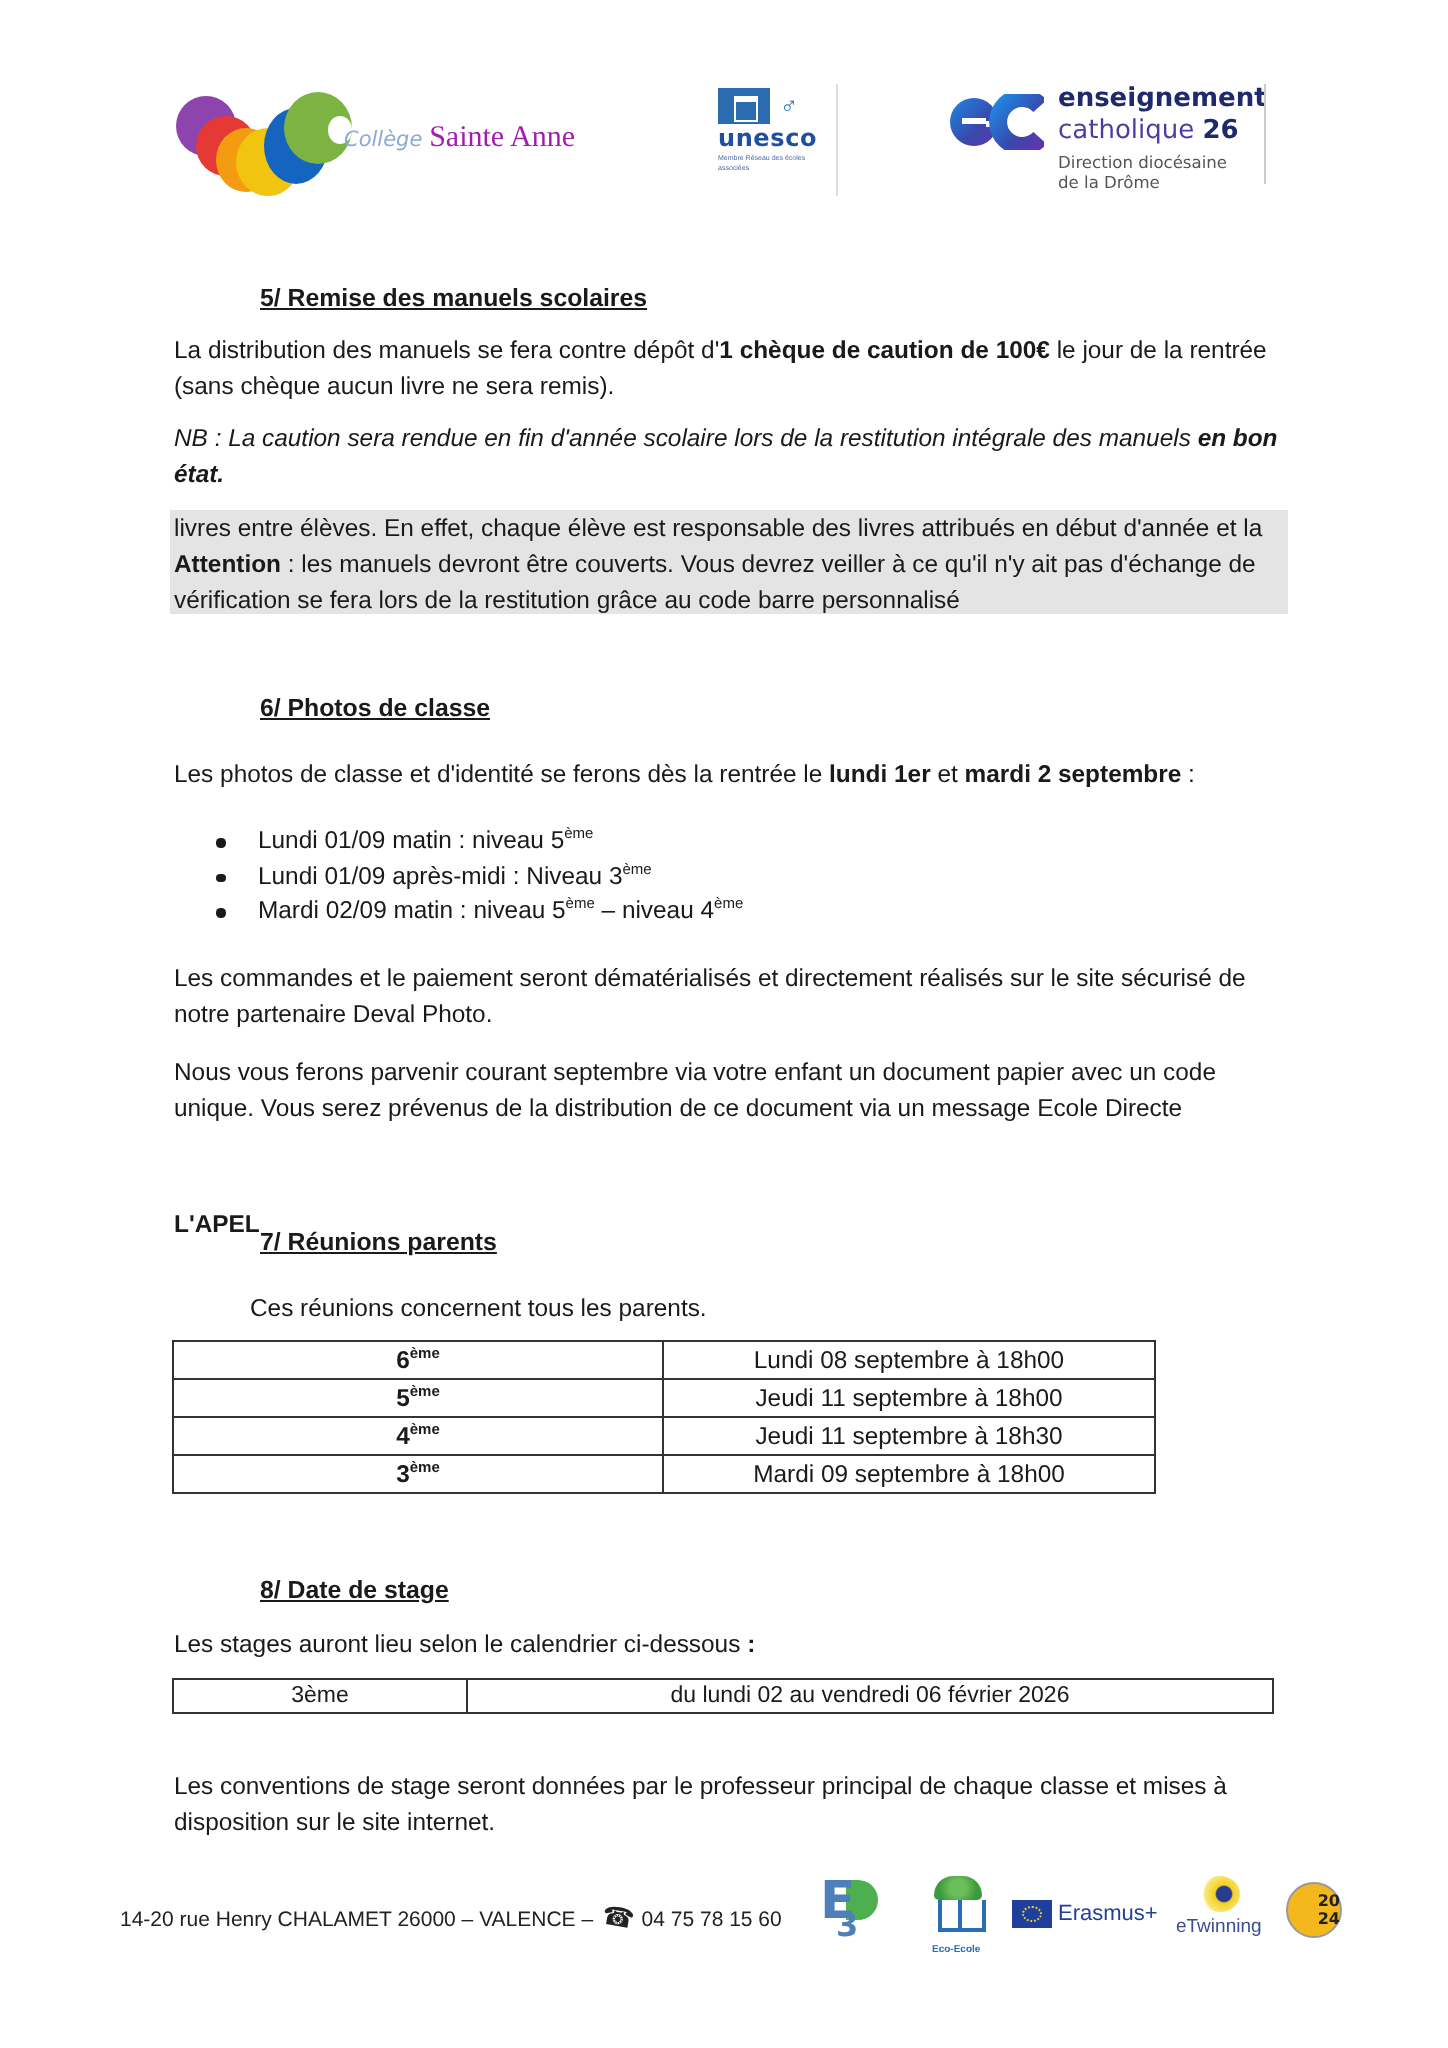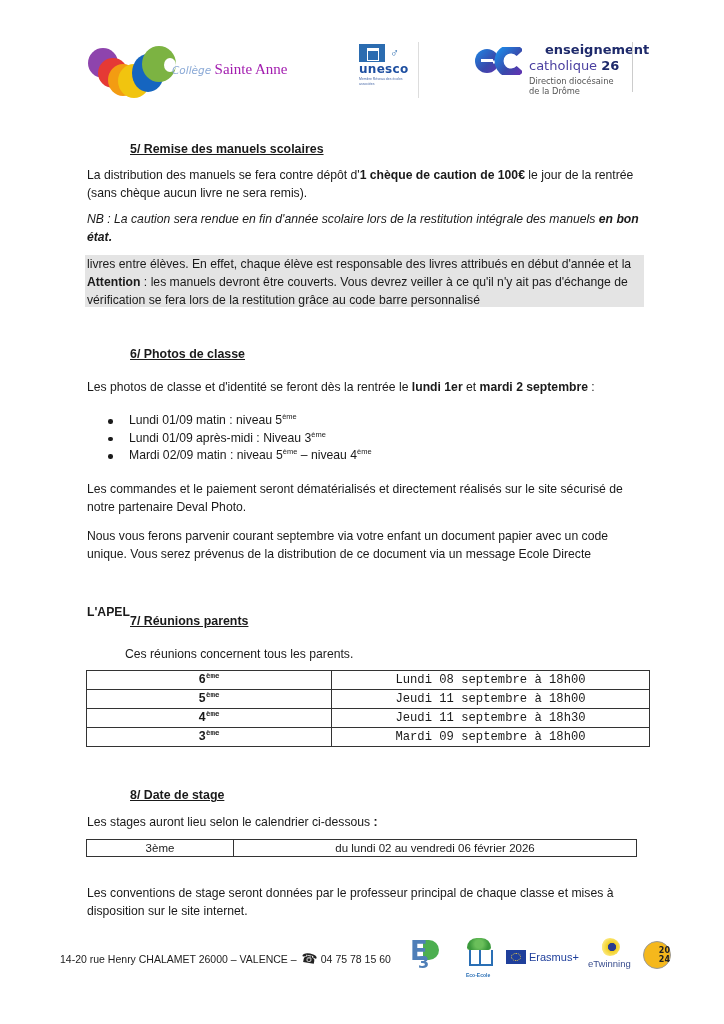--- a/index.html
+++ b/index.html
@@ -19,41 +19,41 @@
 
   .logo-unesco { left: 356px; top: 42px; width: 62px; height: 56px; border-right: 1px solid #ddd; }
   .unesco-top { position: absolute; left: 3px; top: 2px; width: 26px; height: 18px; background: #2b6cb0; }
   .unesco-top::after { content: ""; position: absolute; left: 8px; top: 4px; width: 10px; height: 9px; border: 1px solid #fff; border-top: 3px solid #fff; }
   .unesco-leaf { position: absolute; left: 34px; top: 2px; font-size: 12px; color: #2b6cb0; }
   .unesco-word { position: absolute; left: 3px; top: 18px; font-family: "DejaVu Sans", sans-serif; font-weight: bold; font-size: 12px; color: #1e4fa0; letter-spacing: 0.3px; }
   .unesco-sub { position: absolute; left: 3px; top: 35px; font-size: 3.5px; line-height: 5px; color: #4a6aa8; width: 55px; }
 
   .logo-ec { left: 474px; top: 42px; width: 160px; height: 56px; }
   .ec-mark { position: absolute; left: 0; top: 5px; width: 48px; height: 28px; }
-  .ec-t1 { position: absolute; left: 55px; top: 0px; font-family: "DejaVu Sans", sans-serif; font-weight: bold; font-size: 13px; color: #1e2a6b; line-height: 15px; white-space: nowrap; margin-left: 16px; }
+  .ec-t1 { position: absolute; left: 55px; top: 0px; font-family: "DejaVu Sans", sans-serif; font-weight: bold; font-size: 13px; color: #1e2a6b; line-height: 15px; white-space: nowrap; }
   .ec-t2 { position: absolute; left: 55px; top: 16px; font-family: "DejaVu Sans", sans-serif; font-size: 13px; color: #4a3fa0; line-height: 15px; white-space: nowrap; }
   .ec-t2 b { color: #1e2a6b; }
   .ec-t3 { position: absolute; left: 55px; top: 34px; font-family: "DejaVu Sans", sans-serif; font-size: 8.3px; color: #555; line-height: 10px; white-space: nowrap; }
   .ec-bar { position: absolute; left: 158px; top: 0px; width: 1px; height: 50px; background: #ccc; }
 
   
   .h { font-weight: bold; text-decoration: underline; font-size: 12.4px; }
   .para { left: 87px; width: 555px; }
   .b { font-weight: bold; }
   .i { font-style: italic; }
   sup { font-size: 7.5px; line-height: 0; vertical-align: 5px; }
 
   .attention-box { left: 85px; top: 255px; width: 555px; height: 52px; background: #e4e4e4; padding: 0 2px; }
   .attention-box p { margin: 0; }
 
   ul.bullets { margin: 0; padding: 0; list-style: none; }
   ul.bullets li { position: relative; padding-left: 42px; line-height: 17.5px; }
   ul.bullets li::before { content: ""; position: absolute; left: 21px; top: 7px; width: 4.5px; height: 4.5px; border-radius: 50%; background: #1a1a1a; }
 
-  table.meet { border-collapse: collapse; position: absolute; left: 86px; top: 670px; width: 564px; font-family: Liberation Mono, monospace; }
+  table.meet { border-collapse: collapse; position: absolute; left: 86px; top: 670px; width: 492px; }
   table.meet td { border: 1px solid #333; height: 18px; padding: 0; text-align: center; font-size: 12.2px; line-height: 18px; }
   table.meet td.lvl { width: 244px; font-weight: bold; }
 
   table.stage { border-collapse: collapse; position: absolute; left: 86px; top: 839px; width: 551px; }
   table.stage td { border: 1px solid #333; height: 16px; padding: 0; text-align: center; font-size: 11.5px; line-height: 16px; }
   table.stage td.c1 { width: 146px; }
 
   .footer-addr { left: 60px; top: 950px; font-size: 10.5px; white-space: nowrap; color: #222; }
   .phone-icon { display: inline-block; font-size: 13px; margin: 0 4px; transform: rotate(10deg); }
 
@@ -135,21 +135,21 @@
 
 <div class="abs attention-box">
   <p>livres entre élèves. En effet, chaque élève est responsable des livres attribués en début d'année et la</p>
   <p><span class="b">Attention</span><span> : les manuels devront être couverts. Vous devrez veiller à ce qu'il n'y ait pas d'échange de</span></p>
   <p>vérification se fera lors de la restitution grâce au code barre personnalisé</p>
 </div>
 
 <div class="abs h" style="left:130px;top:345px;">6/ Photos de classe</div>
 
 <div class="abs para" style="top:378px;">
-  <span>Les photos de classe et d'identité se feront dès la rentrée le </span><span class="b">lundi 1er</span><span> et </span><span class="b">mardi 2 septembre</span><span> :</span>
+  <span>Les photos de classe et d'identité se ferons dès la rentrée le </span><span class="b">lundi 1er</span><span> et </span><span class="b">mardi 2 septembre</span><span> :</span>
 </div>
 
 <ul class="abs para bullets" style="top:412px;">
   <li><span>Lundi 01/09 matin : niveau 5</span><sup>ème</sup></li>
   <li><span>Lundi 01/09 après-midi : Niveau 3</span><sup>ème</sup></li>
   <li><span>Mardi 02/09 matin : niveau 5</span><sup>ème</sup><span> – niveau 4</span><sup>ème</sup></li>
 </ul>
 
 <div class="abs para" style="top:480px;">
   <span>Les commandes et le paiement seront dématérialisés et directement réalisés sur le site sécurisé de</span><br><span>notre partenaire Deval Photo.</span>

